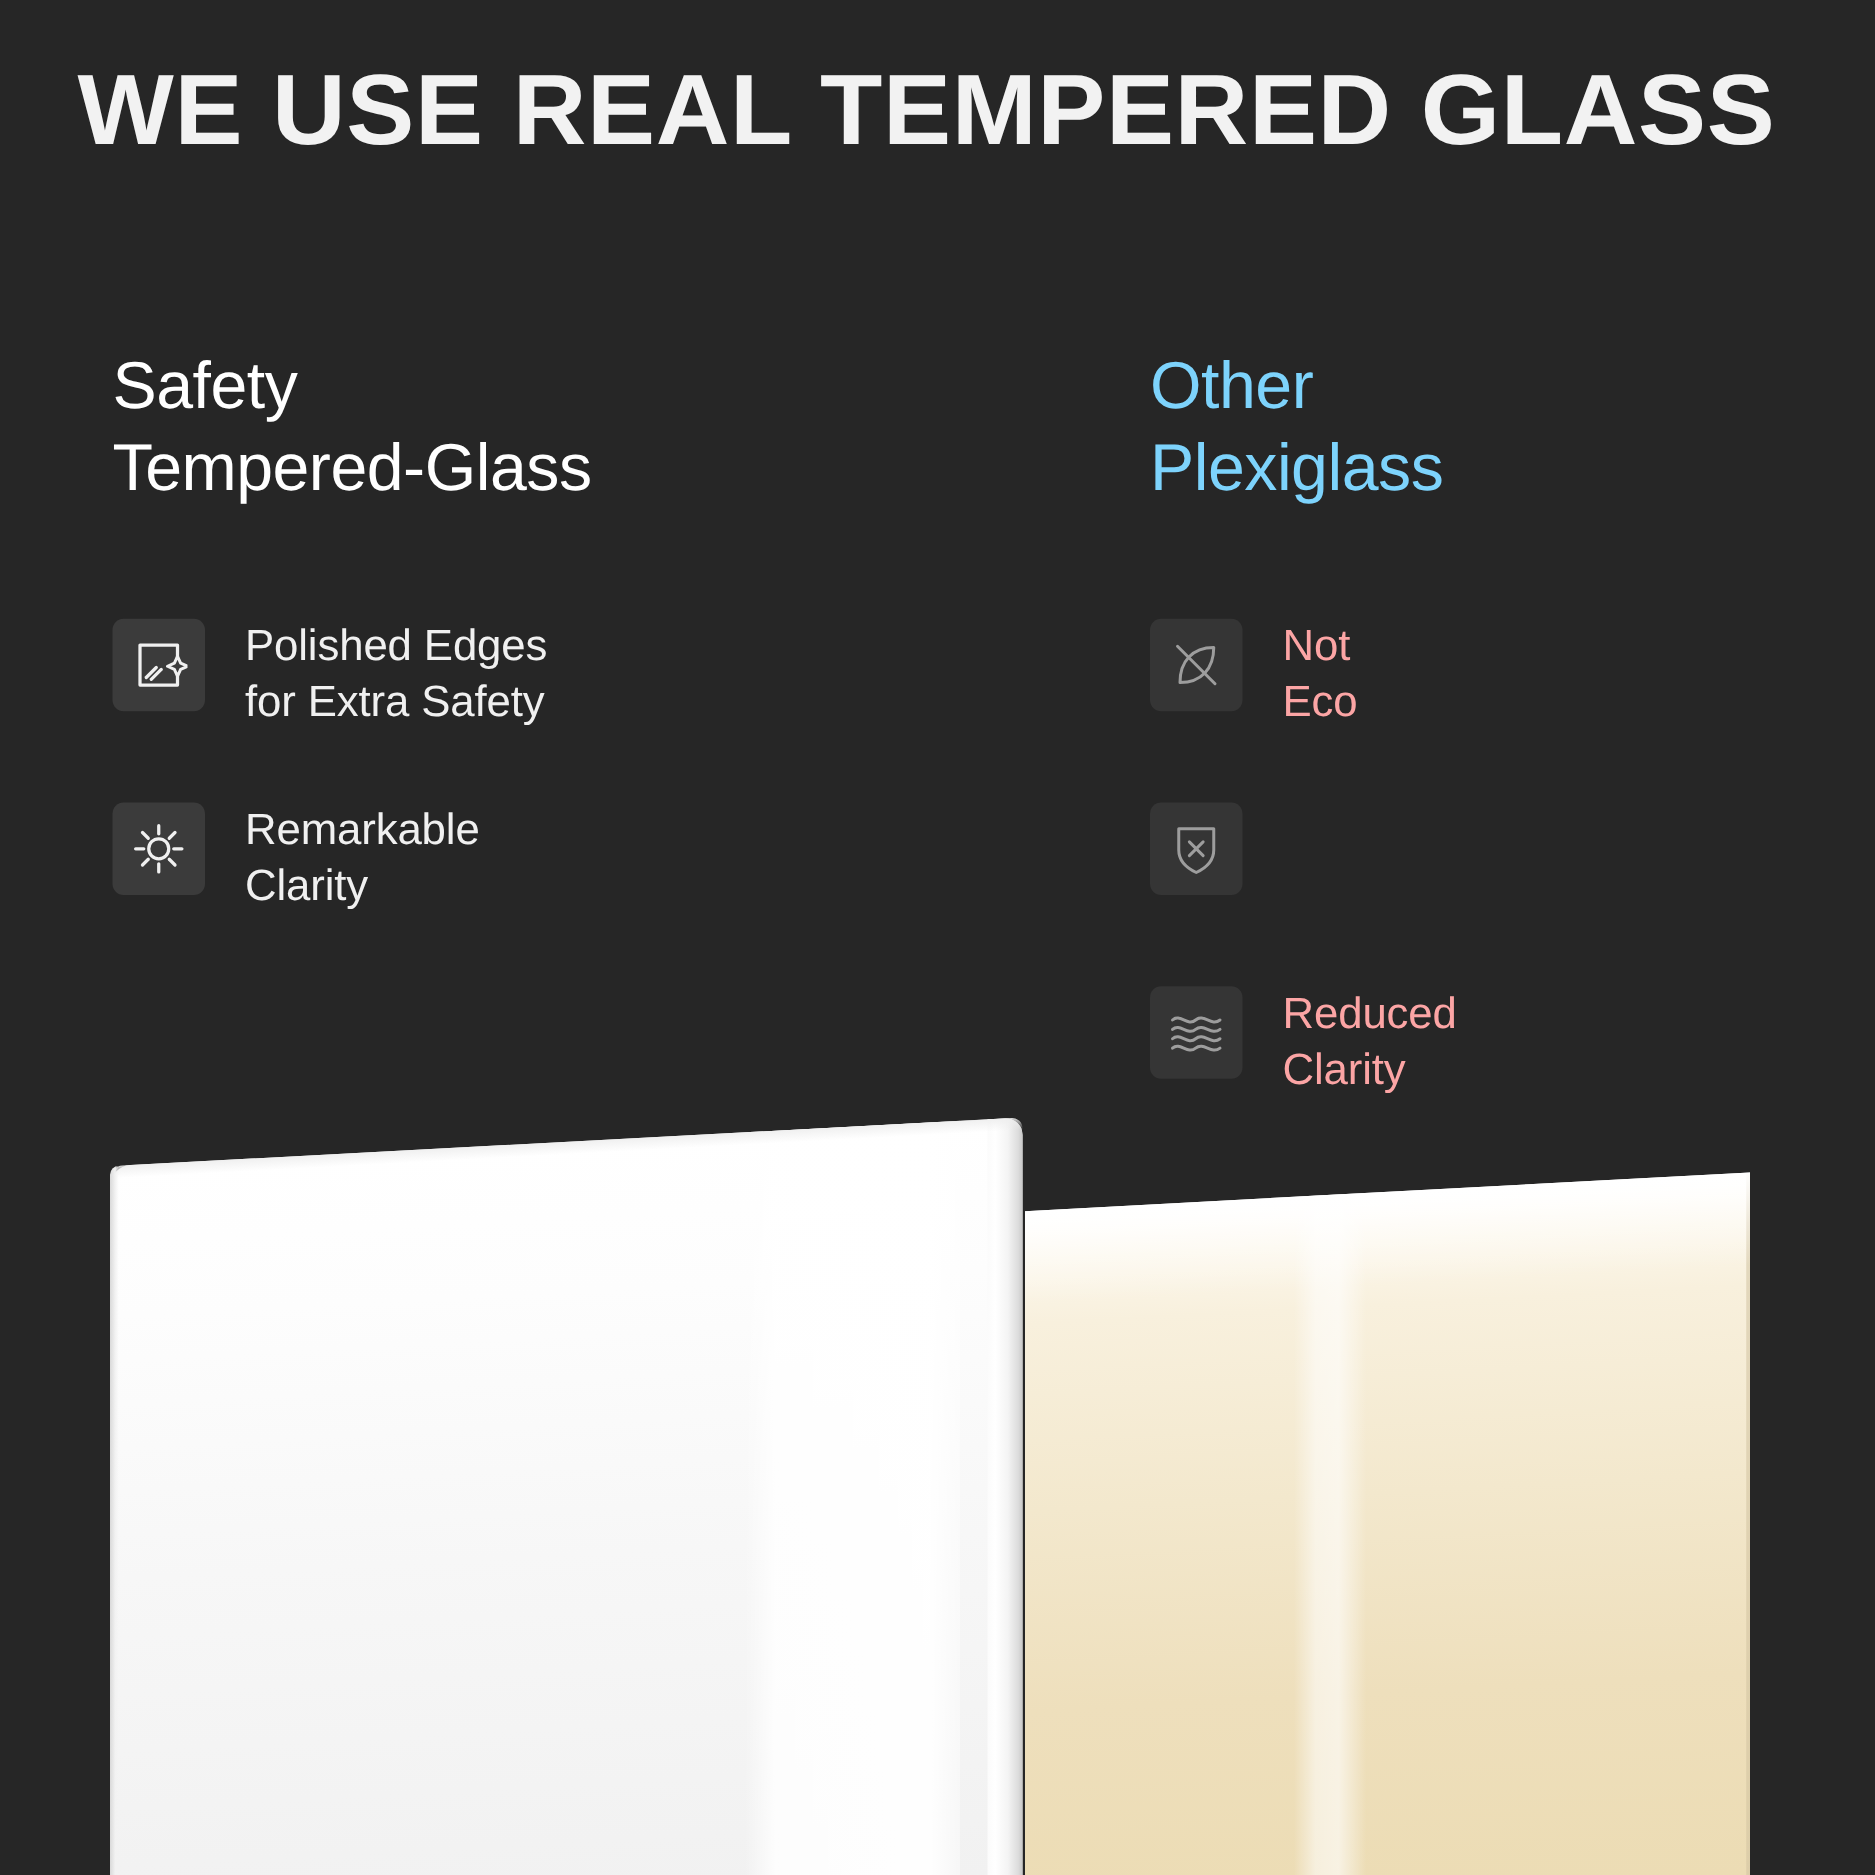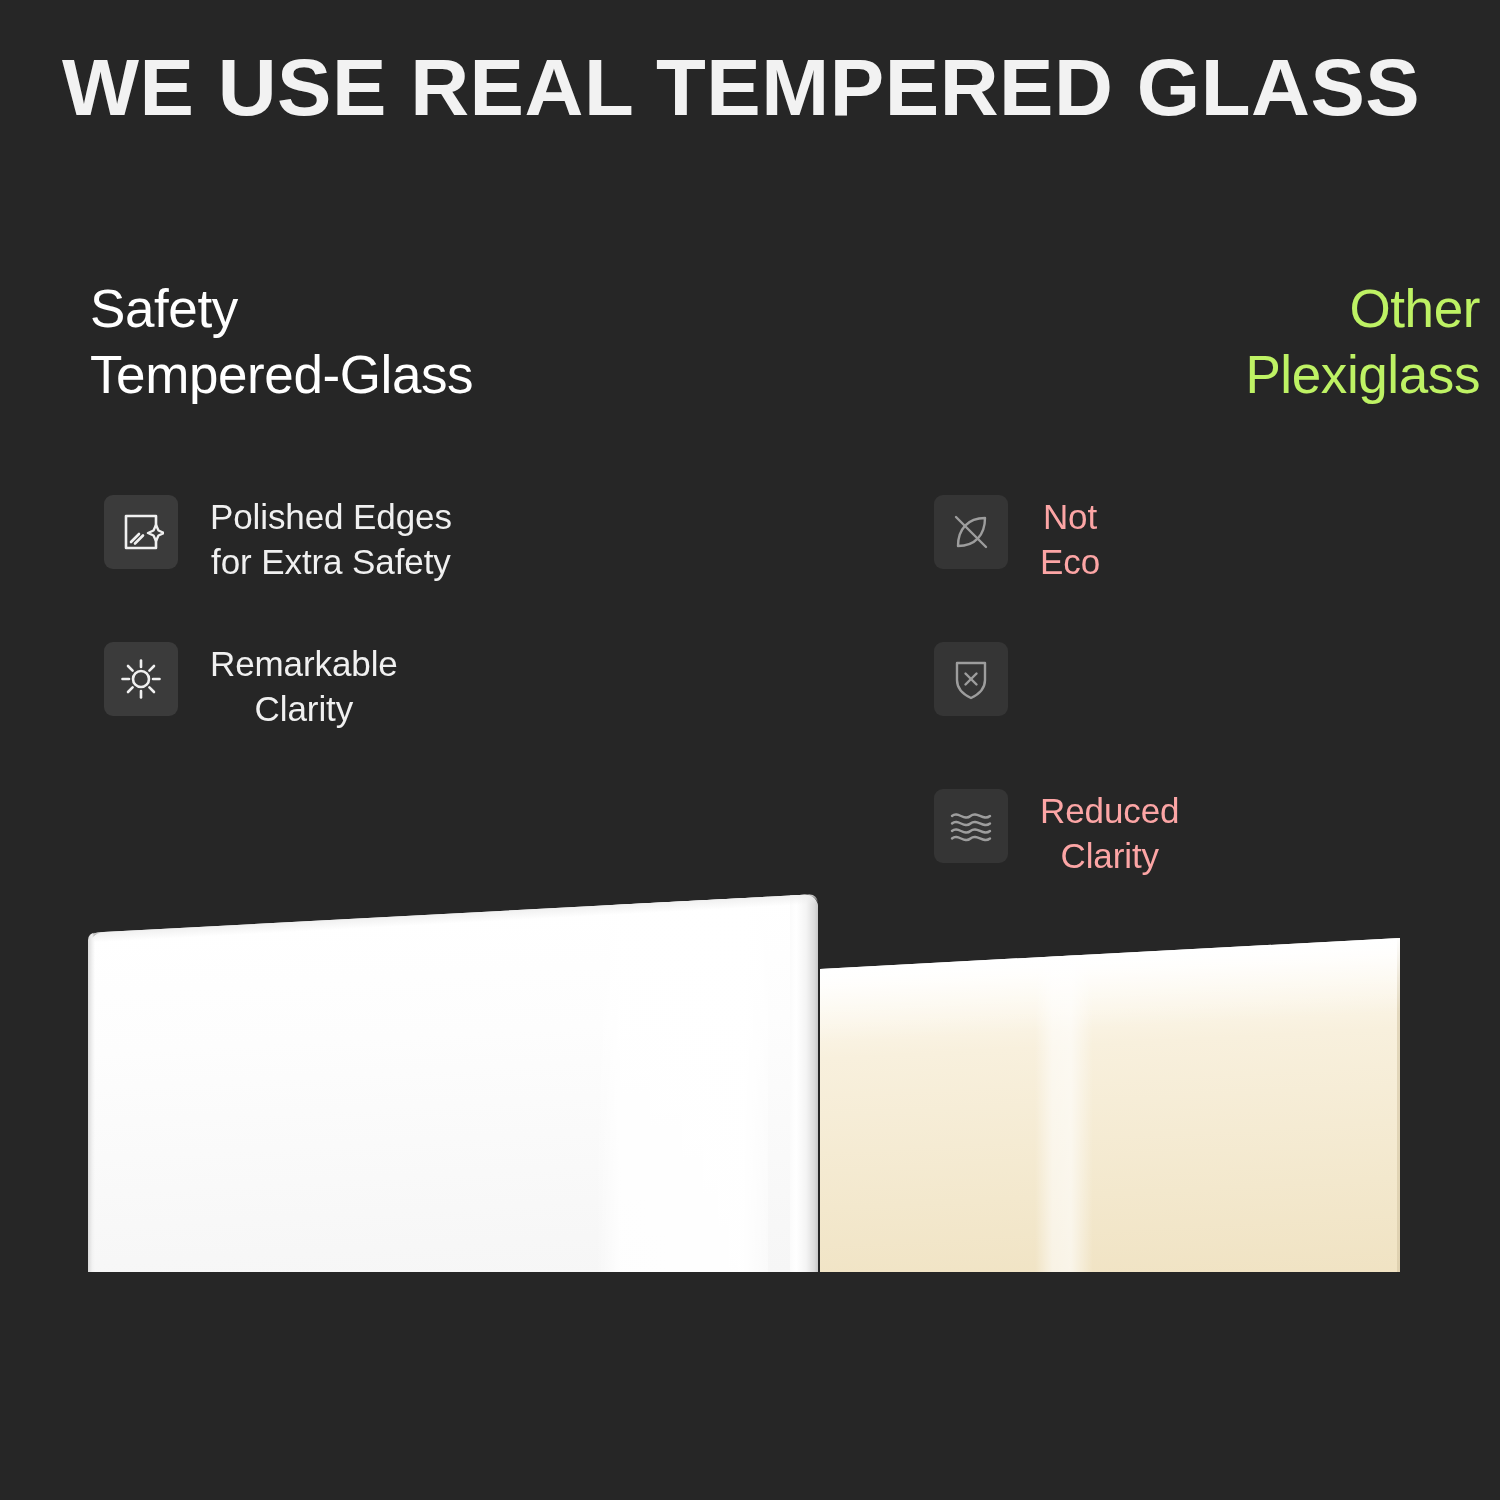--- a/index.html
+++ b/index.html
@@ -3,21 +3,21 @@
 <meta charset="utf-8">
 <style>
   html, body {
     margin: 0;
     padding: 0;
     background: #262626;
   }
   #stage {
     position: relative;
     width: 1500px;
-    height: 1272px;
+    height: 1500px;
     background: #262626;
     overflow: hidden;
     font-family: "Liberation Sans", sans-serif;
     -webkit-font-smoothing: antialiased;
   }
 
   
   #title {
     position: absolute;
     left: 62px;
@@ -45,24 +45,24 @@
 
   .col-heading {
     font-size: 53px;
     line-height: 66px;
     font-weight: 400;
     letter-spacing: -0.4px;
     margin: 0;
     white-space: pre-line;
   }
   #col-left  .col-heading { color: #ffffff; }
-  #col-right .col-heading { color: #bef264; text-align: right; }
-
-  
-  .features { position: absolute; top: 217px; left: 14px; width: 100%; text-align: center; }
+  #col-right .col-heading { color: #7dd3fc; }
+
+  
+  .features { position: absolute; top: 217px; left: 0; width: 100%; }
   .feature-row {
     display: flex;
     align-items: flex-start;
     height: 147px;
   }
   .feature-icon {
     flex: 0 0 auto;
     width: 74px;
     height: 74px;
     border-radius: 9px;

